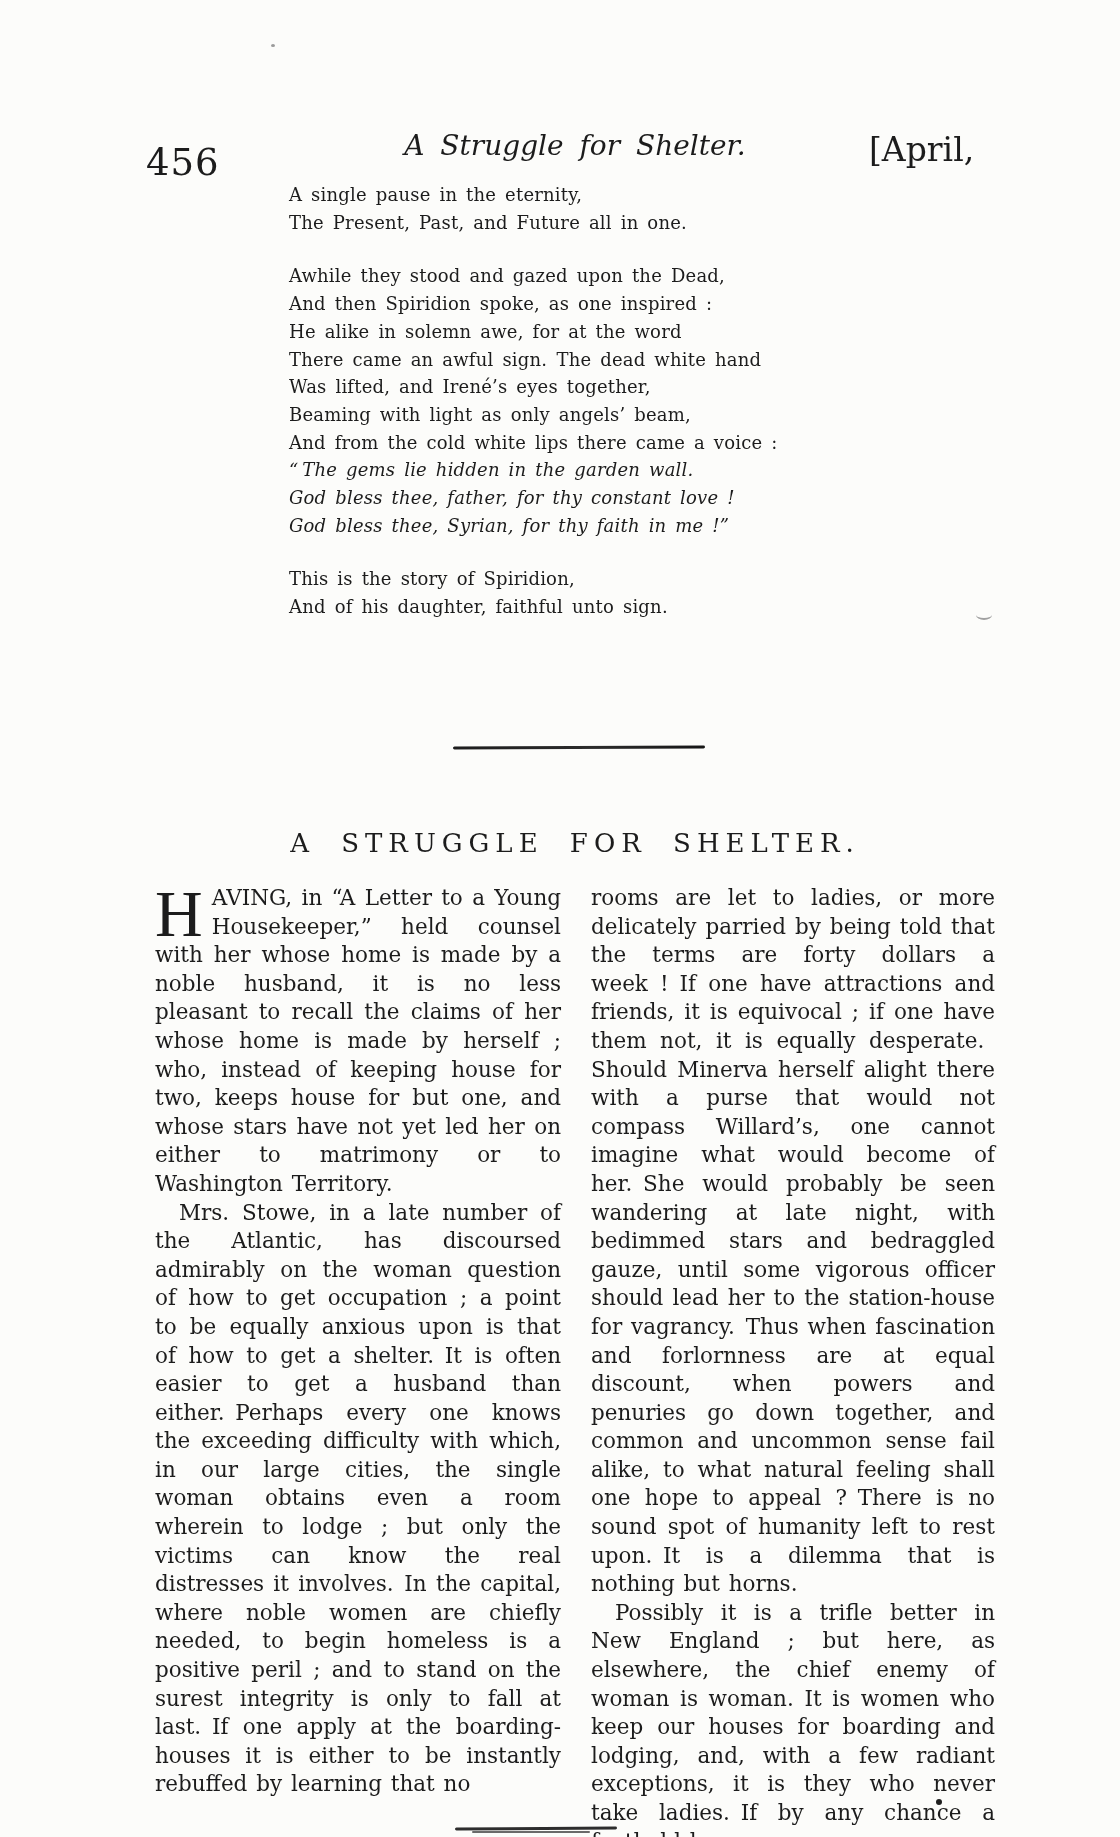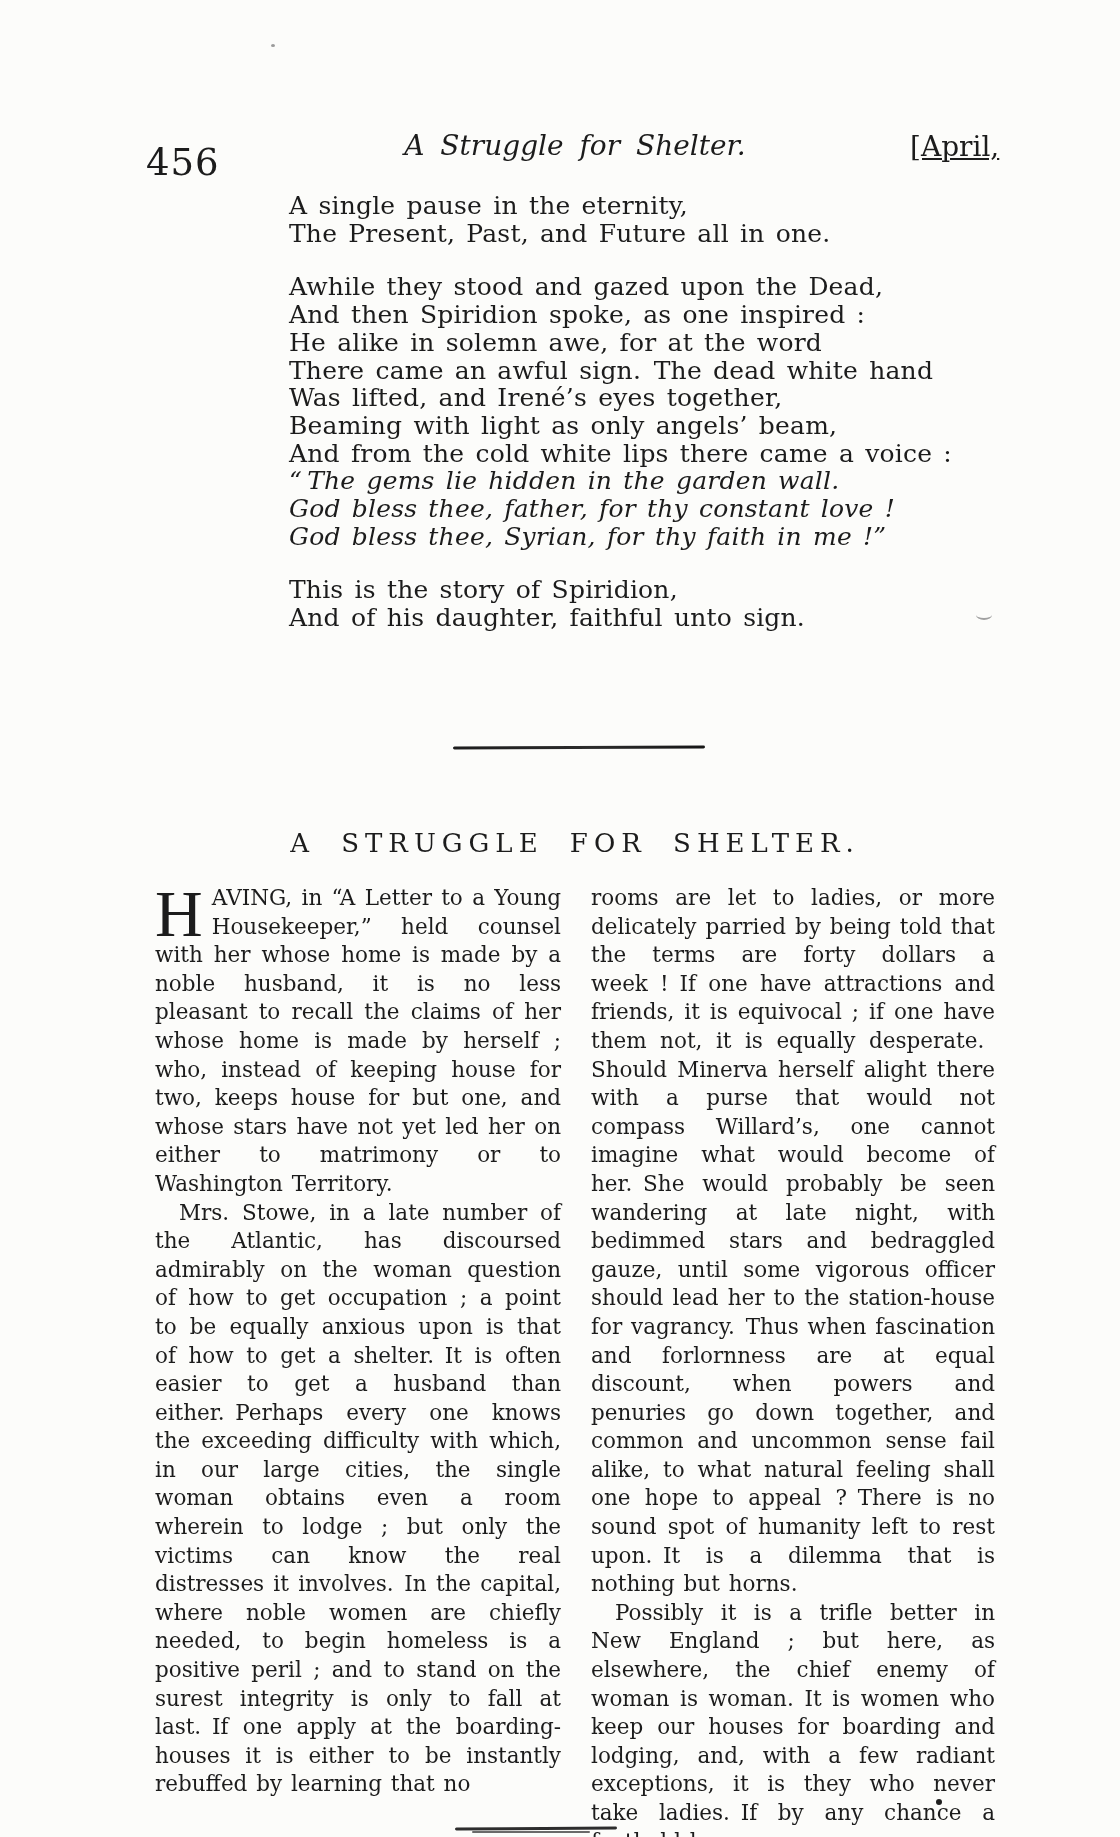--- a/index.html
+++ b/index.html
@@ -11,24 +11,24 @@
     position:relative;
     overflow:hidden;
     -webkit-font-smoothing:antialiased;
   }
   .page{position:absolute;inset:0;}
 
   
   .page-number{position:absolute;left:146px;top:141px;font-size:37px;letter-spacing:1px;}
   .running-title{position:absolute;left:155px;top:129px;width:840px;text-align:center;
     font-style:italic;font-size:28px;word-spacing:7px;}
-  .issue-label{position:absolute;left:910px;top:130px;font-size:28px;text-decoration:underline;}
+  .issue-label{position:absolute;left:869px;top:130px;font-size:33px;}
 
   
-  .poem{position:absolute;left:289px;top:192px;font-size:25px;line-height:27.7px;
+  .poem{position:absolute;left:289px;top:181px;font-size:18px;line-height:27.7px;
     word-spacing:3px;letter-spacing:0.2px;}
   .stanza + .stanza{margin-top:26px;}
   .poem-line{white-space:nowrap;}
   .poem-line.it{font-style:italic;}
 
   
   .divider-rule{position:absolute;left:453px;top:746px;width:252px;height:3px;
     background:linear-gradient(90deg,#1d1d1d 0%,#2c2c2c 55%,#161616 100%);
     border-radius:2px;transform:rotate(-0.25deg);}
 

